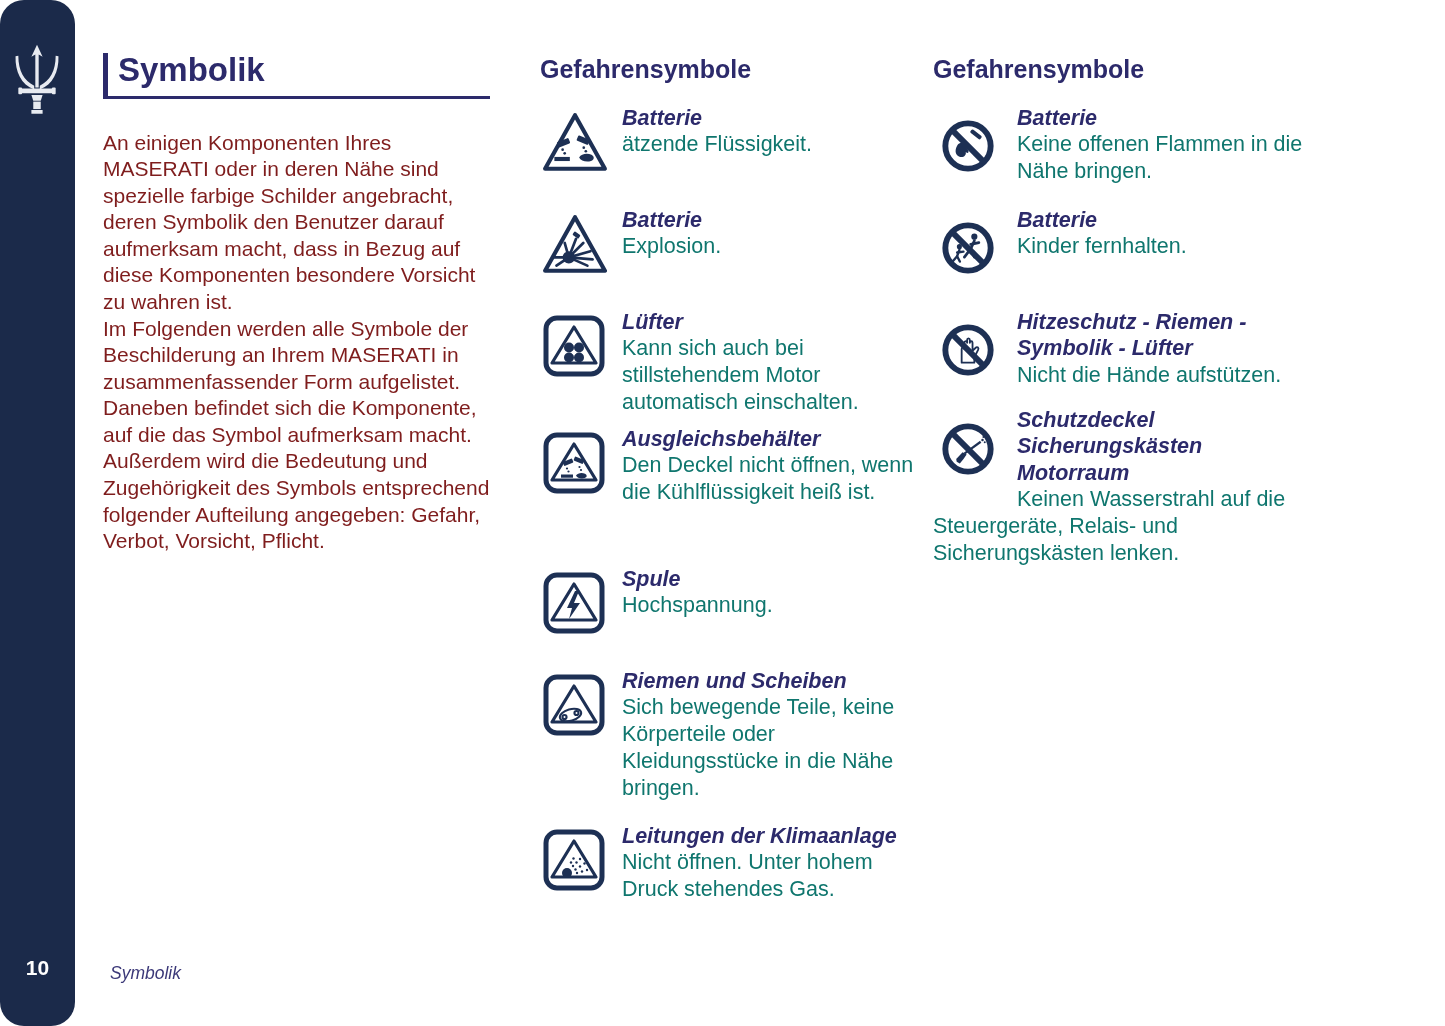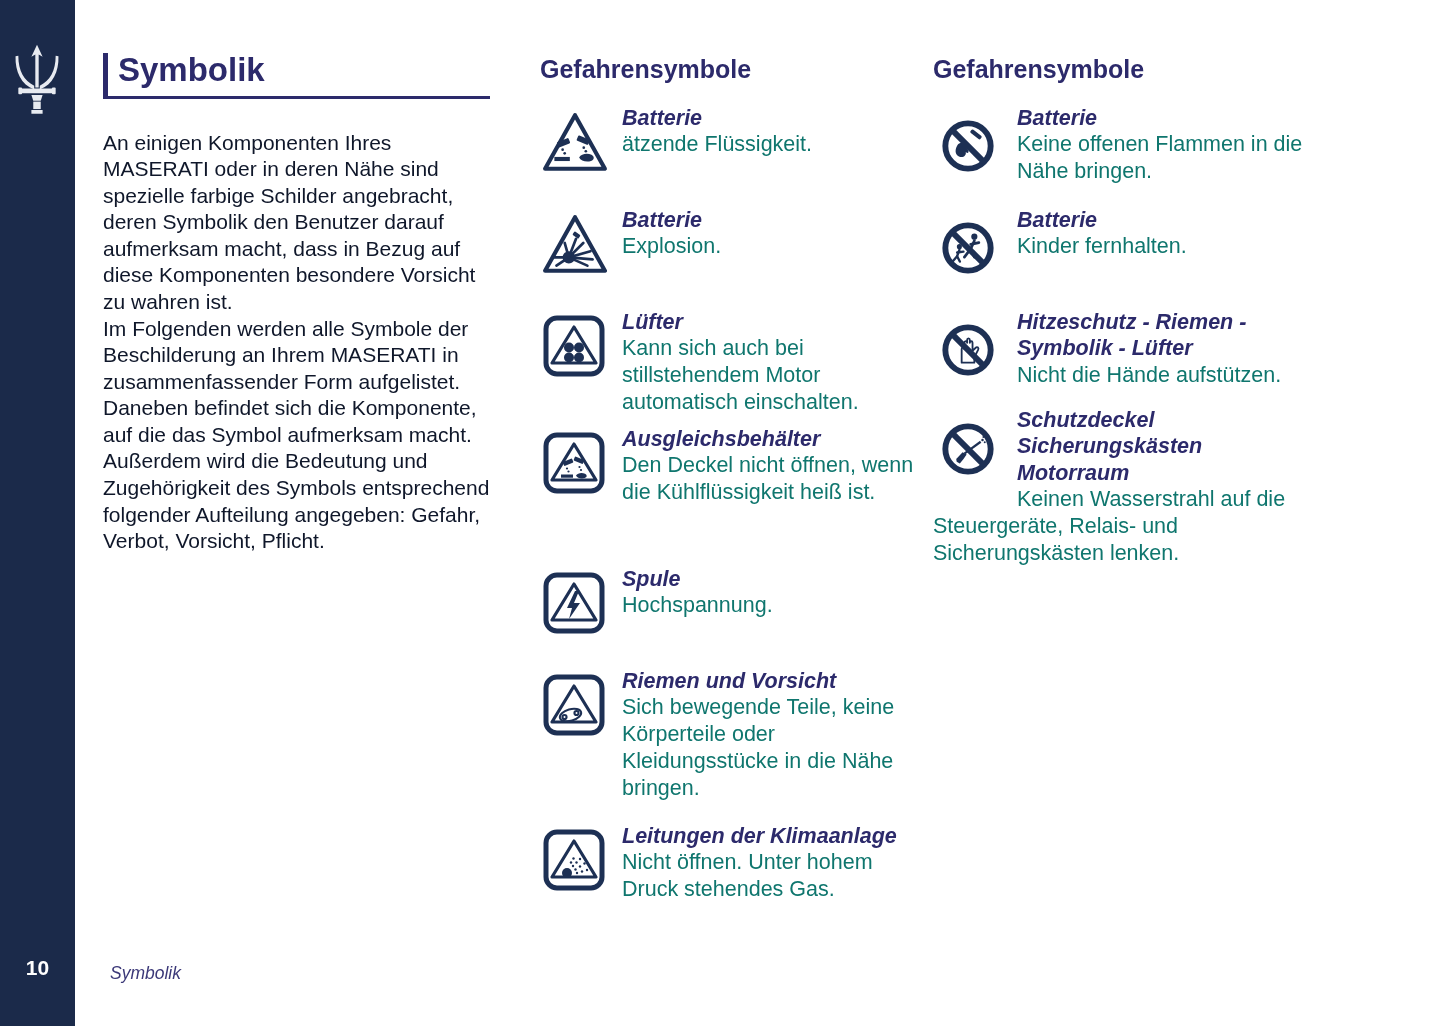--- a/index.html
+++ b/index.html
@@ -1,30 +1,30 @@
 <!DOCTYPE html>
 <html><head>
 <meta charset="utf-8">
 <style>
   html,body{margin:0;padding:0;background:#ffffff;}
   .page{
     position:relative;width:1445px;height:1026px;background:#ffffff;overflow:hidden;
     font-family:"Liberation Sans", sans-serif;color:#34306f;
   }
   
-  .sidebar{position:absolute;left:0;top:0;width:75px;height:1026px;background:#1b2a4a;}
+  .sidebar{position:absolute;left:0;top:0;width:75px;height:1026px;background:#1b2a4a;border-radius:24px;}
   .trident{position:absolute;left:9px;top:42px;width:56px;height:80px;}
   .page-num{position:absolute;left:0;top:956px;width:75px;text-align:center;
     color:#ffffff;font-weight:bold;font-size:21px;}
   
   .col-left{position:absolute;left:103px;top:53px;width:388px;}
   .title-block{border-left:5px solid #2c2a6b;border-bottom:3px solid #2c2a6b;
     padding:0 0 8px 10px;width:372px;}
   .page-title{font-size:33px;font-weight:bold;color:#2c2a6b;line-height:1.05;}
-  .body-text{margin-top:31px;font-size:21px;line-height:1.265;color:#0f172a;
+  .body-text{margin-top:31px;font-size:21px;line-height:1.265;color:#7f1d1d;
     white-space:pre-line;width:388px;}
   
   .col-mid{position:absolute;left:519px;top:55px;width:400px;margin-left:21px;}
   .col-right{position:absolute;left:933px;top:55px;width:400px;}
   .col-heading{font-size:25px;font-weight:bold;color:#2c2a6b;}
   .sym-item{position:absolute;left:0;width:100%;}
   .sym-icon{position:absolute;left:2px;top:5px;width:66px;height:66px;}
   .col-right .sym-icon{left:6px;top:12px;width:60px;height:60px;}
   .sym-text{margin-left:82px;}
   .col-right .sym-text{margin-left:84px;}
@@ -184,21 +184,21 @@
           <rect x="4" y="4" width="56" height="56" rx="11" stroke-width="5"></rect>
           <path d="M32 13 L54 49 L10 49 Z" stroke-width="3.2" stroke-linejoin="round"></path>
           <ellipse cx="28.5" cy="42" rx="11" ry="5.8" transform="rotate(-16 28.5 42)" stroke-width="2"></ellipse>
           <circle cx="22.5" cy="44" r="3.1" fill="#1d3054" stroke="none"></circle>
           <circle cx="34.5" cy="40" r="3.1" fill="#1d3054" stroke="none"></circle>
           <circle cx="22.5" cy="44" r="1" fill="#ffffff" stroke="none"></circle>
           <circle cx="34.5" cy="40" r="1" fill="#ffffff" stroke="none"></circle>
         </svg>
       </span>
       <div class="sym-text">
-        <div class="sym-title">Riemen und Vorsicht</div>
+        <div class="sym-title">Riemen und Scheiben</div>
         <div class="sym-desc">Sich bewegende Teile, keine Körperteile oder Kleidungsstücke in die Nähe bringen.</div>
       </div>
     </div>
 
     <div class="sym-item" style="top:768px">
       <span class="sym-icon">
         <svg viewBox="0 0 64 64" width="64" height="64" stroke="#1d3054" fill="#1d3054">
           <rect x="4" y="4" width="56" height="56" rx="11" fill="none" stroke-width="5"></rect>
           <path d="M32 13 L54 49 L10 49 Z" fill="none" stroke-width="3.2" stroke-linejoin="round"></path>
           <circle cx="25" cy="45" r="5" stroke="none"></circle>

